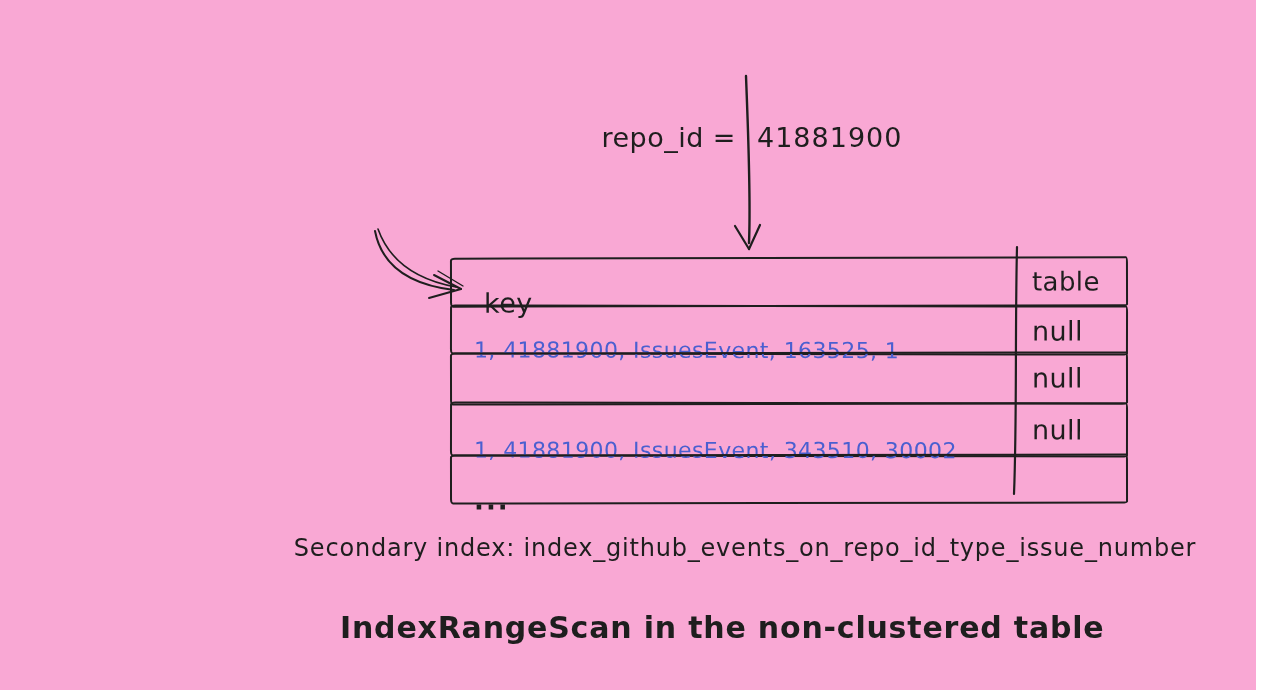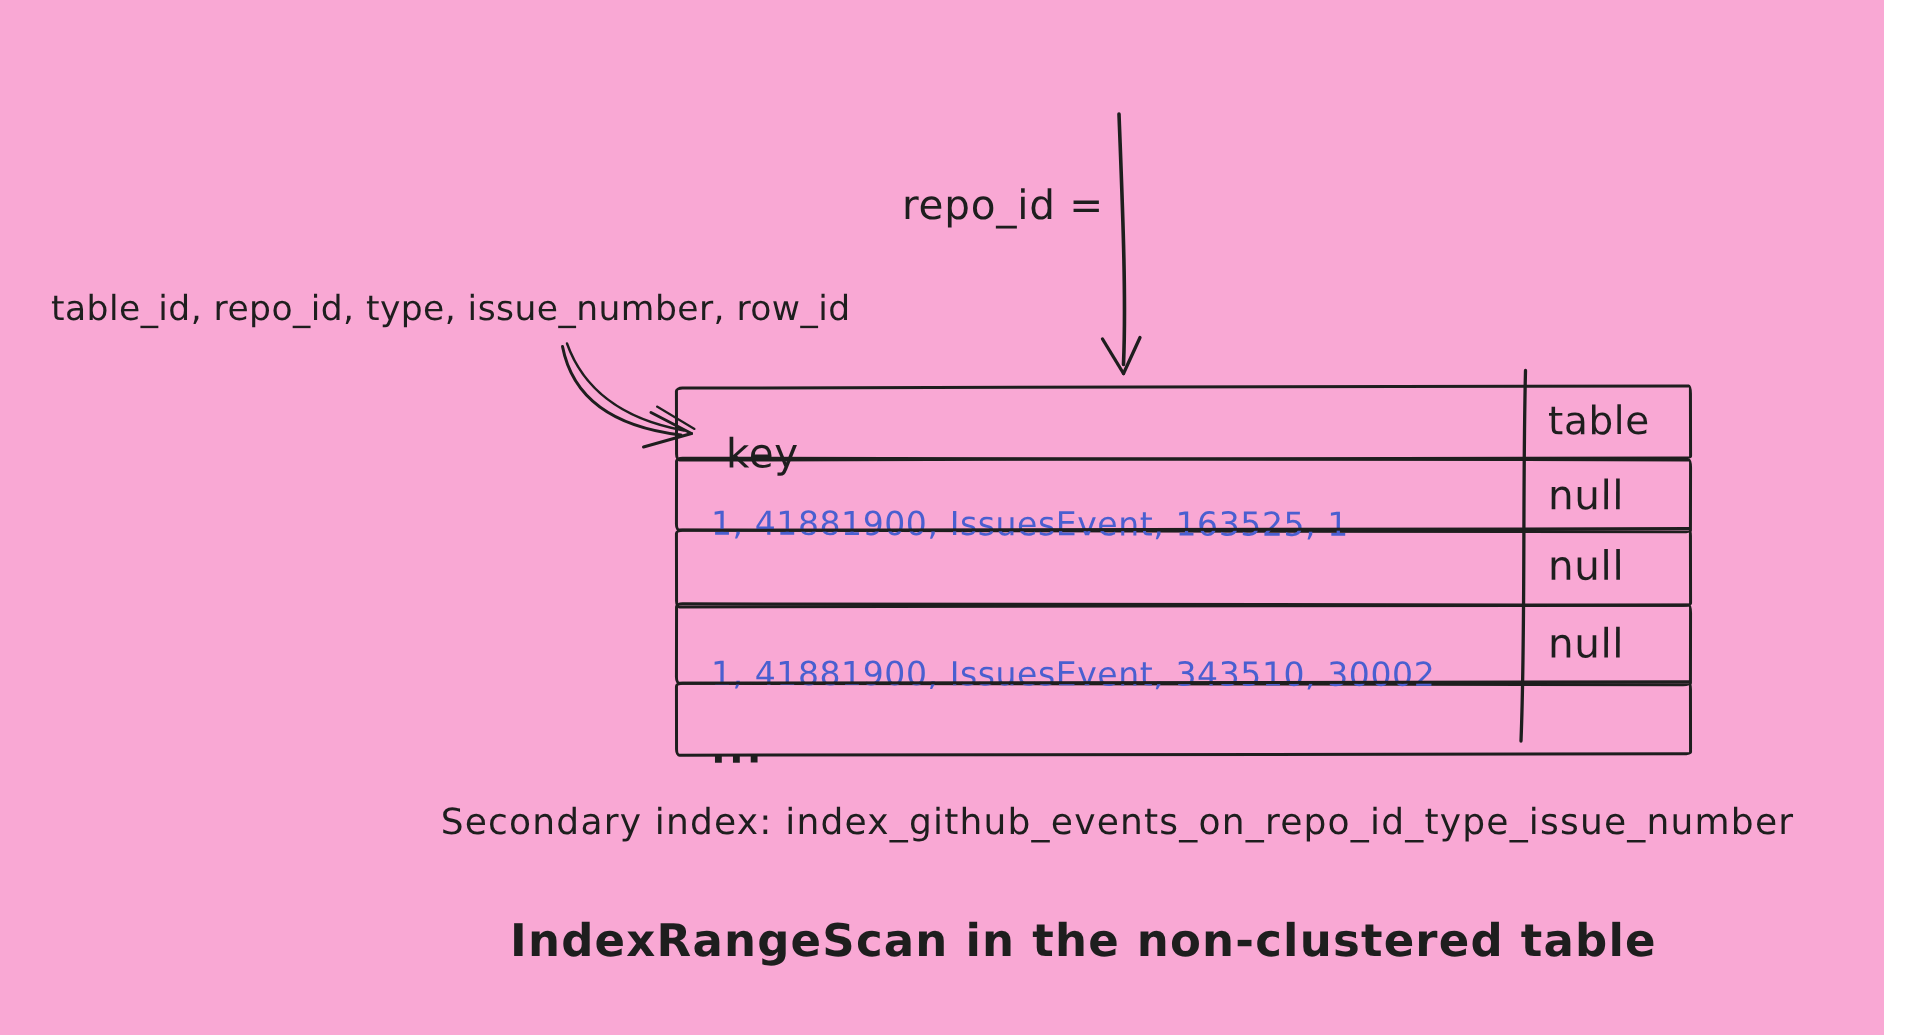--- a/index.html
+++ b/index.html
@@ -109,22 +109,22 @@
       <path d="M 429,298 L 461,289" fill="none" stroke-width="2" stroke-linecap="round" stroke="#1e1e1e"></path>
       <path d="M 438,271 L 463,286" fill="none" stroke-width="1.4" stroke-linecap="round" stroke="#1e1e1e"></path>
     </g>
 
     <g>
       <path d="M 1017,247 C 1015,330 1017,420 1014,494" fill="none" stroke-width="2.2" stroke-linecap="round" stroke="#1e1e1e"></path>
     </g>
   </svg>
 
   <div class="abs hand" id="repo-filter-label">repo_id =</div>
+  <div class="abs hand" id="repo-filter-value">41881900</div>
 
-  <div class="abs hand" id="index-columns-label">table_id, repo_id, type, issue_number, row_id</div>
 
   <div class="trow" id="row-header">
     <span class="key-cell hand">key</span>
     <span class="value-cell hand">table</span>
   </div>
 
   <div class="trow" id="row-1">
     <span class="key-cell hand blue-text">1, 41881900, IssuesEvent, 163525, 1</span>
     <span class="value-cell hand">null</span>
   </div>

